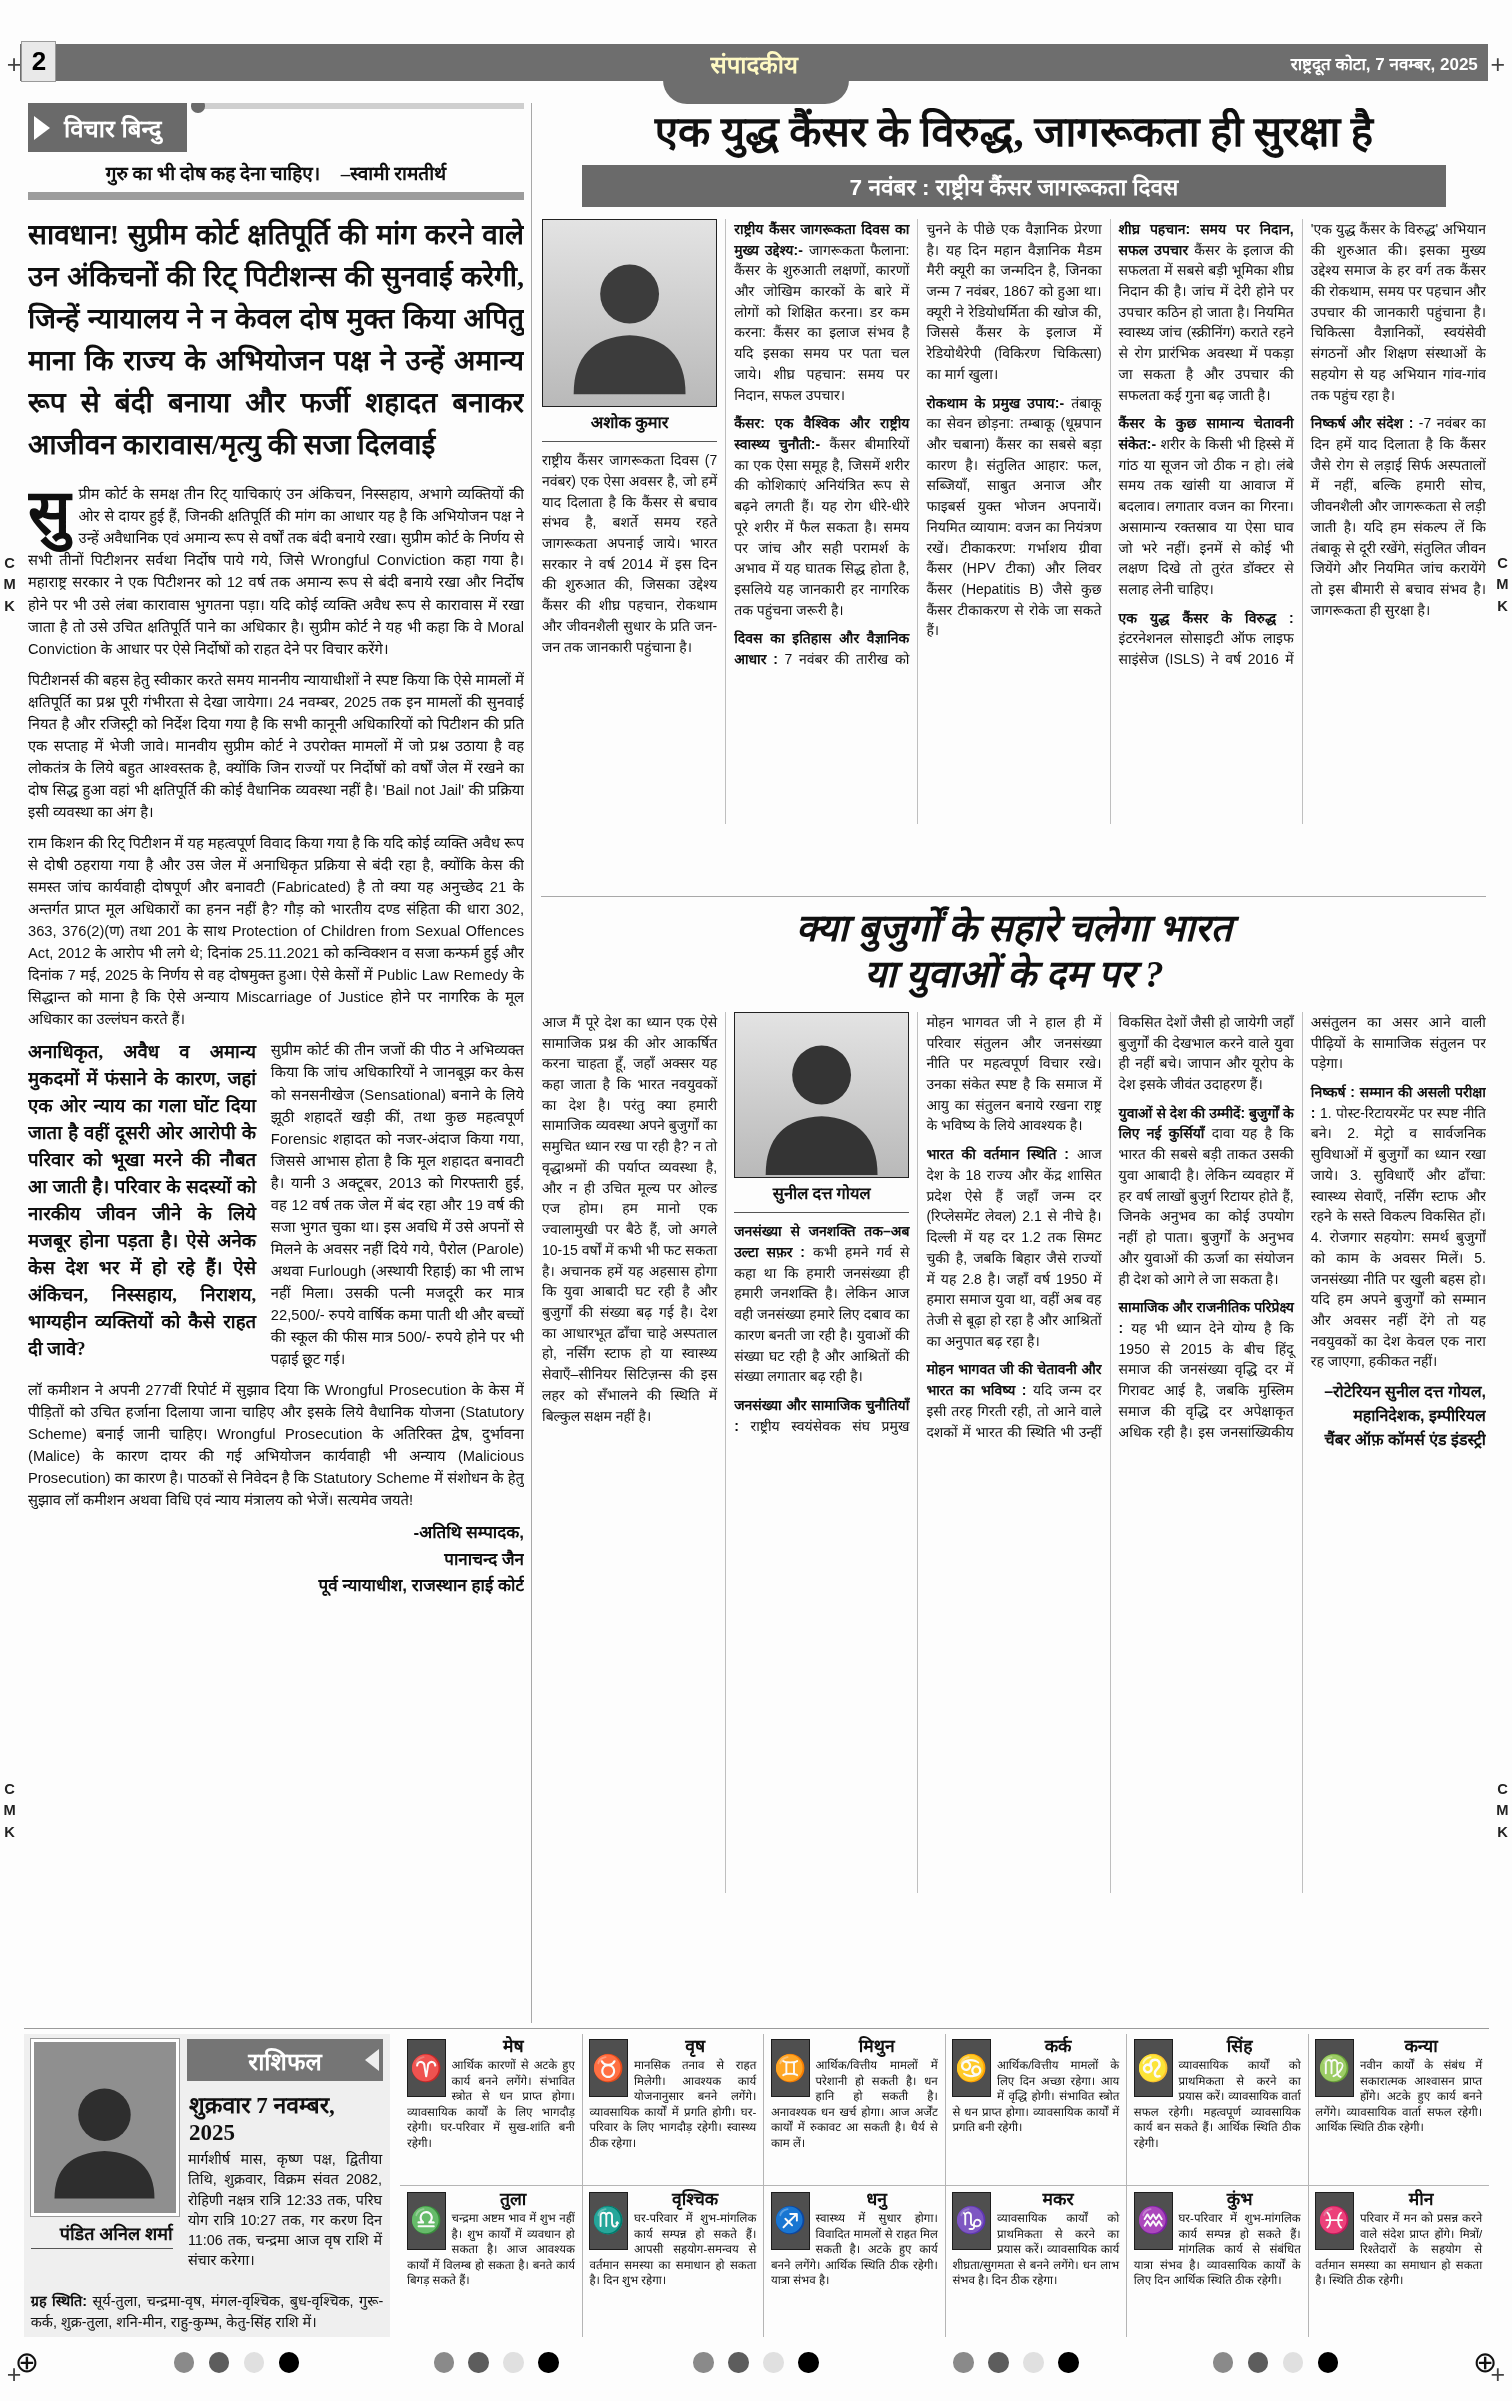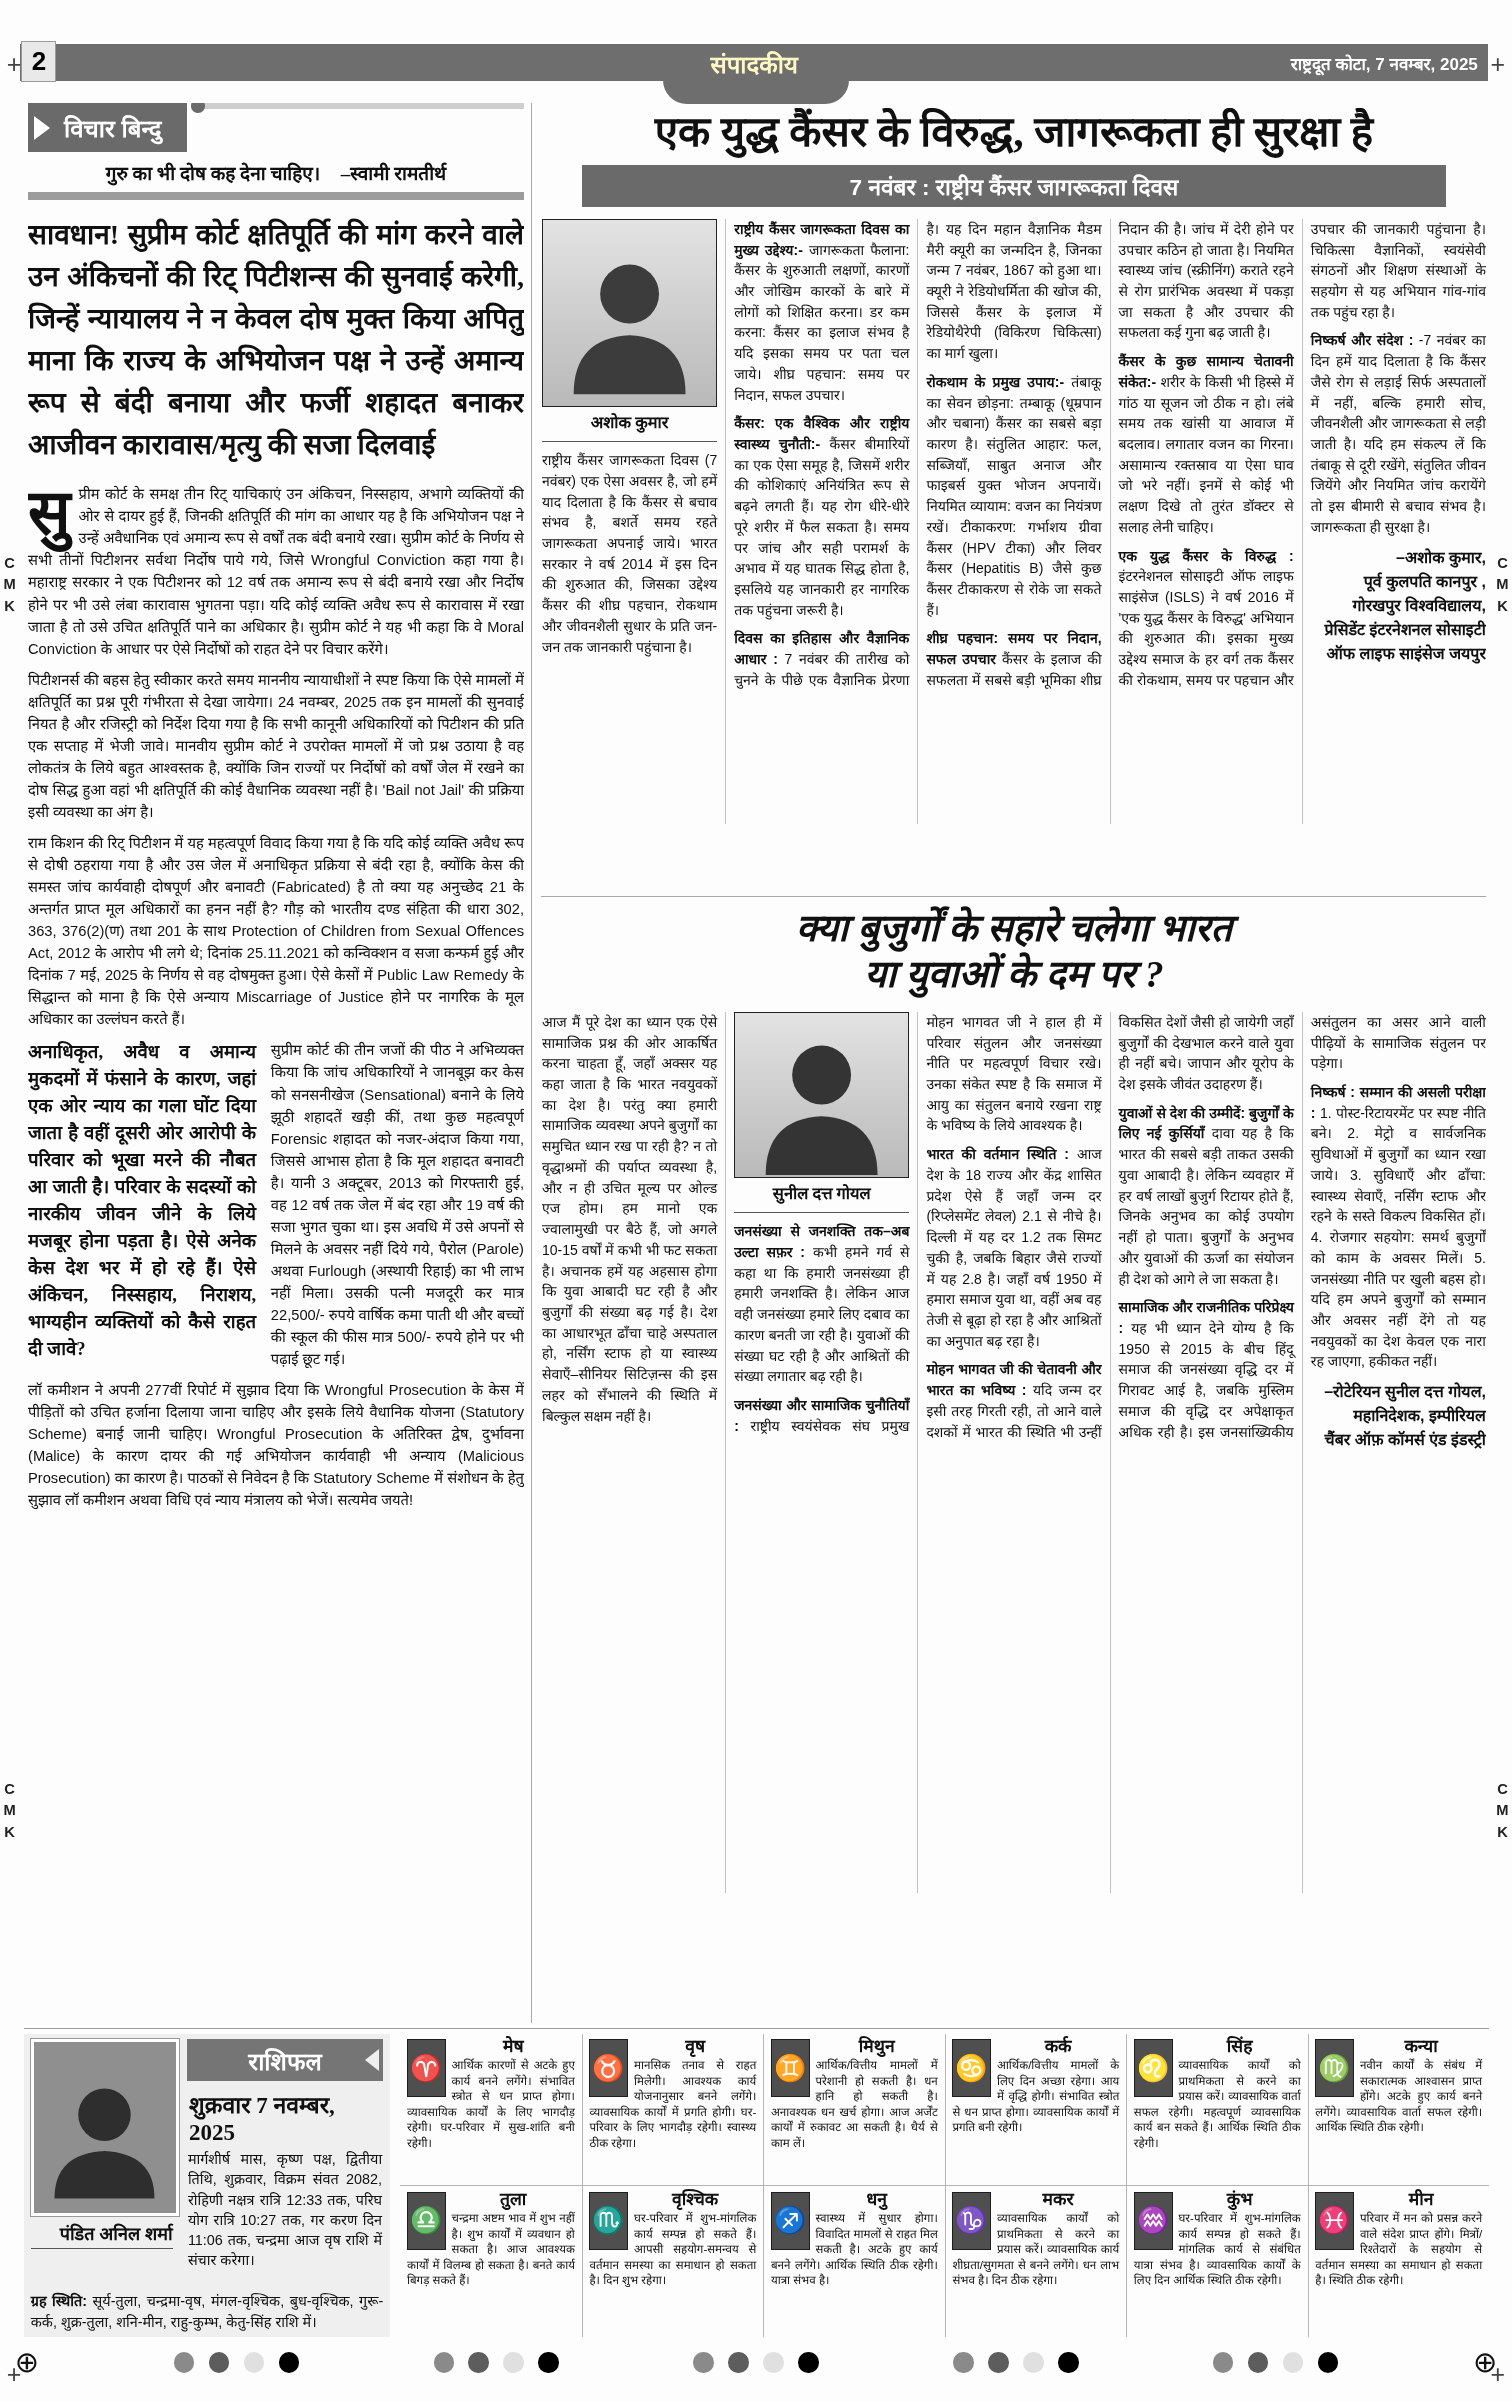--- a/index.html
+++ b/index.html
@@ -164,20 +164,25 @@
 
   <div class="edit-body">
     <p><span class="dropcap serif">सु</span><span>प्रीम कोर्ट के समक्ष तीन रिट् याचिकाएं उन अंकिचन, निस्सहाय, अभागे व्यक्तियों की ओर से दायर हुई हैं, जिनकी क्षतिपूर्ति की मांग का आधार यह है कि अभियोजन पक्ष ने उन्हें अवैधानिक एवं अमान्य रूप से वर्षों तक बंदी बनाये रखा। सुप्रीम कोर्ट के निर्णय से सभी तीनों पिटीशनर सर्वथा निर्दोष पाये गये, जिसे Wrongful Conviction कहा गया है। महाराष्ट्र सरकार ने एक पिटीशनर को 12 वर्ष तक अमान्य रूप से बंदी बनाये रखा और निर्दोष होने पर भी उसे लंबा कारावास भुगतना पड़ा। यदि कोई व्यक्ति अवैध रूप से कारावास में रखा जाता है तो उसे उचित क्षतिपूर्ति पाने का अधिकार है। सुप्रीम कोर्ट ने यह भी कहा कि वे Moral Conviction के आधार पर ऐसे निर्दोषों को राहत देने पर विचार करेंगे।</span></p>
     <p>पिटीशनर्स की बहस हेतु स्वीकार करते समय माननीय न्यायाधीशों ने स्पष्ट किया कि ऐसे मामलों में क्षतिपूर्ति का प्रश्न पूरी गंभीरता से देखा जायेगा। 24 नवम्बर, 2025 तक इन मामलों की सुनवाई नियत है और रजिस्ट्री को निर्देश दिया गया है कि सभी कानूनी अधिकारियों को पिटीशन की प्रति एक सप्ताह में भेजी जावे। मानवीय सुप्रीम कोर्ट ने उपरोक्त मामलों में जो प्रश्न उठाया है वह लोकतंत्र के लिये बहुत आश्वस्तक है, क्योंकि जिन राज्यों पर निर्दोषों को वर्षों जेल में रखने का दोष सिद्ध हुआ वहां भी क्षतिपूर्ति की कोई वैधानिक व्यवस्था नहीं है। 'Bail not Jail' की प्रक्रिया इसी व्यवस्था का अंग है।</p>
     <p>राम किशन की रिट् पिटीशन में यह महत्वपूर्ण विवाद किया गया है कि यदि कोई व्यक्ति अवैध रूप से दोषी ठहराया गया है और उस जेल में अनाधिकृत प्रक्रिया से बंदी रहा है, क्योंकि केस की समस्त जांच कार्यवाही दोषपूर्ण और बनावटी (Fabricated) है तो क्या यह अनुच्छेद 21 के अन्तर्गत प्राप्त मूल अधिकारों का हनन नहीं है? गौड़ को भारतीय दण्ड संहिता की धारा 302, 363, 376(2)(ण) तथा 201 के साथ Protection of Children from Sexual Offences Act, 2012 के आरोप भी लगे थे; दिनांक 25.11.2021 को कन्विक्शन व सजा कन्फर्म हुई और दिनांक 7 मई, 2025 के निर्णय से वह दोषमुक्त हुआ। ऐसे केसों में Public Law Remedy के सिद्धान्त को माना है कि ऐसे अन्याय Miscarriage of Justice होने पर नागरिक के मूल अधिकार का उल्लंघन करते हैं।</p>
     <div class="inset-row">
       <div class="inset">अनाधिकृत, अवैध व अमान्य मुकदमों में फंसाने के कारण, जहां एक ओर न्याय का गला घोंट दिया जाता है वहीं दूसरी ओर आरोपी के परिवार को भूखा मरने की नौबत आ जाती है। परिवार के सदस्यों को नारकीय जीवन जीने के लिये मजबूर होना पड़ता है। ऐसे अनेक केस देश भर में हो रहे हैं। ऐसे अंकिचन, निस्सहाय, निराशय, भाग्यहीन व्यक्तियों को कैसे राहत दी जावे?</div>
       <div class="beside">सुप्रीम कोर्ट की तीन जजों की पीठ ने अभिव्यक्त किया कि जांच अधिकारियों ने जानबूझ कर केस को सनसनीखेज (Sensational) बनाने के लिये झूठी शहादतें खड़ी कीं, तथा कुछ महत्वपूर्ण Forensic शहादत को नजर-अंदाज किया गया, जिससे आभास होता है कि मूल शहादत बनावटी है। यानी 3 अक्टूबर, 2013 को गिरफ्तारी हुई, वह 12 वर्ष तक जेल में बंद रहा और 19 वर्ष की सजा भुगत चुका था। इस अवधि में उसे अपनों से मिलने के अवसर नहीं दिये गये, पैरोल (Parole) अथवा Furlough (अस्थायी रिहाई) का भी लाभ नहीं मिला। उसकी पत्नी मजदूरी कर मात्र 22,500/- रुपये वार्षिक कमा पाती थी और बच्चों की स्कूल की फीस मात्र 500/- रुपये होने पर भी पढ़ाई छूट गई।</div>
     </div>
     <p>लॉ कमीशन ने अपनी 277वीं रिपोर्ट में सुझाव दिया कि Wrongful Prosecution के केस में पीड़ितों को उचित हर्जाना दिलाया जाना चाहिए और इसके लिये वैधानिक योजना (Statutory Scheme) बनाई जानी चाहिए। Wrongful Prosecution के अतिरिक्त द्वेष, दुर्भावना (Malice) के कारण दायर की गई अभियोजन कार्यवाही भी अन्याय (Malicious Prosecution) का कारण है। पाठकों से निवेदन है कि Statutory Scheme में संशोधन के हेतु सुझाव लॉ कमीशन अथवा विधि एवं न्याय मंत्रालय को भेजें। सत्यमेव जयते!</p>
+    <div class="signature">
+      <div>-अतिथि सम्पादक,</div>
+      <div>पानाचन्द जैन</div>
+      <div>पूर्व न्यायाधीश, राजस्थान हाई कोर्ट</div>
+    </div>
   </div>
 </div>
 
 <div id="article1">
   <div class="headline1">एक युद्ध कैंसर के विरुद्ध, जागरूकता ही सुरक्षा है</div>
   <div class="kicker">7 नवंबर : राष्ट्रीय कैंसर जागरूकता दिवस</div>
   <div id="a1body" class="cols5">
     <figure class="photo">
       <div class="photo-frame">
         <svg viewBox="0 0 100 100">
@@ -189,27 +194,20 @@
     </figure>
     <p class="colp">राष्ट्रीय कैंसर जागरूकता दिवस (7 नवंबर) एक ऐसा अवसर है, जो हमें याद दिलाता है कि कैंसर से बचाव संभव है, बशर्ते समय रहते जागरूकता अपनाई जाये। भारत सरकार ने वर्ष 2014 में इस दिन की शुरुआत की, जिसका उद्देश्य कैंसर की शीघ्र पहचान, रोकथाम और जीवनशैली सुधार के प्रति जन-जन तक जानकारी पहुंचाना है।</p>
     <p class="colp"><b>राष्ट्रीय कैंसर जागरूकता दिवस का मुख्य उद्देश्य:-</b> <span>जागरूकता फैलाना: कैंसर के शुरुआती लक्षणों, कारणों और जोखिम कारकों के बारे में लोगों को शिक्षित करना। डर कम करना: कैंसर का इलाज संभव है यदि इसका समय पर पता चल जाये। शीघ्र पहचान: समय पर निदान, सफल उपचार।</span></p>
     <p class="colp"><b>कैंसर: एक वैश्विक और राष्ट्रीय स्वास्थ्य चुनौती:-</b> <span>कैंसर बीमारियों का एक ऐसा समूह है, जिसमें शरीर की कोशिकाएं अनियंत्रित रूप से बढ़ने लगती हैं। यह रोग धीरे-धीरे पूरे शरीर में फैल सकता है। समय पर जांच और सही परामर्श के अभाव में यह घातक सिद्ध होता है, इसलिये यह जानकारी हर नागरिक तक पहुंचना जरूरी है।</span></p>
     <p class="colp"><b>दिवस का इतिहास और वैज्ञानिक आधार :</b> <span>7 नवंबर की तारीख को चुनने के पीछे एक वैज्ञानिक प्रेरणा है। यह दिन महान वैज्ञानिक मैडम मैरी क्यूरी का जन्मदिन है, जिनका जन्म 7 नवंबर, 1867 को हुआ था। क्यूरी ने रेडियोधर्मिता की खोज की, जिससे कैंसर के इलाज में रेडियोथैरेपी (विकिरण चिकित्सा) का मार्ग खुला।</span></p>
     <p class="colp"><b>रोकथाम के प्रमुख उपाय:-</b> <span>तंबाकू का सेवन छोड़ना: तम्बाकू (धूम्रपान और चबाना) कैंसर का सबसे बड़ा कारण है। संतुलित आहार: फल, सब्जियाँ, साबुत अनाज और फाइबर्स युक्त भोजन अपनायें। नियमित व्यायाम: वजन का नियंत्रण रखें। टीकाकरण: गर्भाशय ग्रीवा कैंसर (HPV टीका) और लिवर कैंसर (Hepatitis B) जैसे कुछ कैंसर टीकाकरण से रोके जा सकते हैं।</span></p>
     <p class="colp"><b>शीघ्र पहचान: समय पर निदान, सफल उपचार</b> <span>कैंसर के इलाज की सफलता में सबसे बड़ी भूमिका शीघ्र निदान की है। जांच में देरी होने पर उपचार कठिन हो जाता है। नियमित स्वास्थ्य जांच (स्क्रीनिंग) कराते रहने से रोग प्रारंभिक अवस्था में पकड़ा जा सकता है और उपचार की सफलता कई गुना बढ़ जाती है।</span></p>
     <p class="colp"><b>कैंसर के कुछ सामान्य चेतावनी संकेत:-</b> <span>शरीर के किसी भी हिस्से में गांठ या सूजन जो ठीक न हो। लंबे समय तक खांसी या आवाज में बदलाव। लगातार वजन का गिरना। असामान्य रक्तस्राव या ऐसा घाव जो भरे नहीं। इनमें से कोई भी लक्षण दिखे तो तुरंत डॉक्टर से सलाह लेनी चाहिए।</span></p>
     <p class="colp"><b>एक युद्ध कैंसर के विरुद्ध :</b> <span>इंटरनेशनल सोसाइटी ऑफ लाइफ साइंसेज (ISLS) ने वर्ष 2016 में 'एक युद्ध कैंसर के विरुद्ध' अभियान की शुरुआत की। इसका मुख्य उद्देश्य समाज के हर वर्ग तक कैंसर की रोकथाम, समय पर पहचान और उपचार की जानकारी पहुंचाना है। चिकित्सा वैज्ञानिकों, स्वयंसेवी संगठनों और शिक्षण संस्थाओं के सहयोग से यह अभियान गांव-गांव तक पहुंच रहा है।</span></p>
     <p class="colp"><b>निष्कर्ष और संदेश :</b> <span>-7 नवंबर का दिन हमें याद दिलाता है कि कैंसर जैसे रोग से लड़ाई सिर्फ अस्पतालों में नहीं, बल्कि हमारी सोच, जीवनशैली और जागरूकता से लड़ी जाती है। यदि हम संकल्प लें कि तंबाकू से दूरी रखेंगे, संतुलित जीवन जियेंगे और नियमित जांच करायेंगे तो इस बीमारी से बचाव संभव है। जागरूकता ही सुरक्षा है।</span></p>
-    <div class="sig-col">
-      <div>–अशोक कुमार,</div>
-      <div>पूर्व कुलपति कानपुर ,</div>
-      <div>गोरखपुर विश्वविद्यालय,</div>
-      <div>प्रेसिडेंट इंटरनेशनल सोसाइटी</div>
-      <div>ऑफ लाइफ साइंसेज जयपुर</div>
-    </div>
   </div>
 </div>
 
 <div id="article2">
   <div class="headline2">क्या बुजुर्गों के सहारे चलेगा भारत</div>
   <div class="headline2">या युवाओं के दम पर ?</div>
   <div id="a2body" class="cols5">
     <p class="colp">आज मैं पूरे देश का ध्यान एक ऐसे सामाजिक प्रश्न की ओर आकर्षित करना चाहता हूँ, जहाँ अक्सर यह कहा जाता है कि भारत नवयुवकों का देश है। परंतु क्या हमारी सामाजिक व्यवस्था अपने बुजुर्गों का समुचित ध्यान रख पा रही है? न तो वृद्धाश्रमों की पर्याप्त व्यवस्था है, और न ही उचित मूल्य पर ओल्ड एज होम। हम मानो एक ज्वालामुखी पर बैठे हैं, जो अगले 10-15 वर्षों में कभी भी फट सकता है। अचानक हमें यह अहसास होगा कि युवा आबादी घट रही है और बुजुर्गों की संख्या बढ़ गई है। देश का आधारभूत ढाँचा चाहे अस्पताल हो, नर्सिंग स्टाफ हो या स्वास्थ्य सेवाएँ–सीनियर सिटिज़न्स की इस लहर को सँभालने की स्थिति में बिल्कुल सक्षम नहीं है।</p>
     <figure class="photo">
       <div class="photo-frame small">

